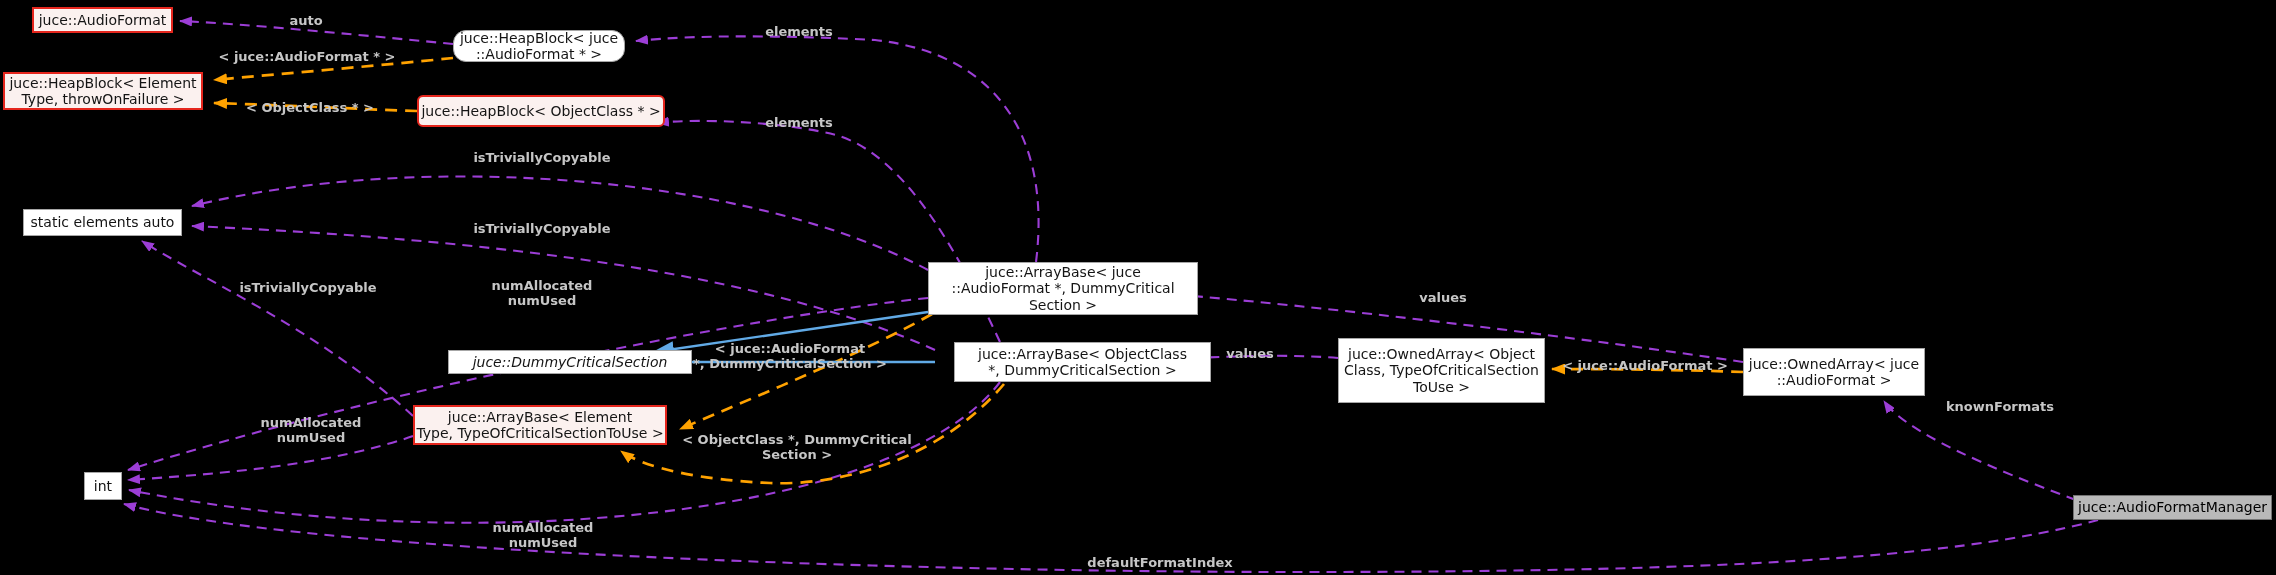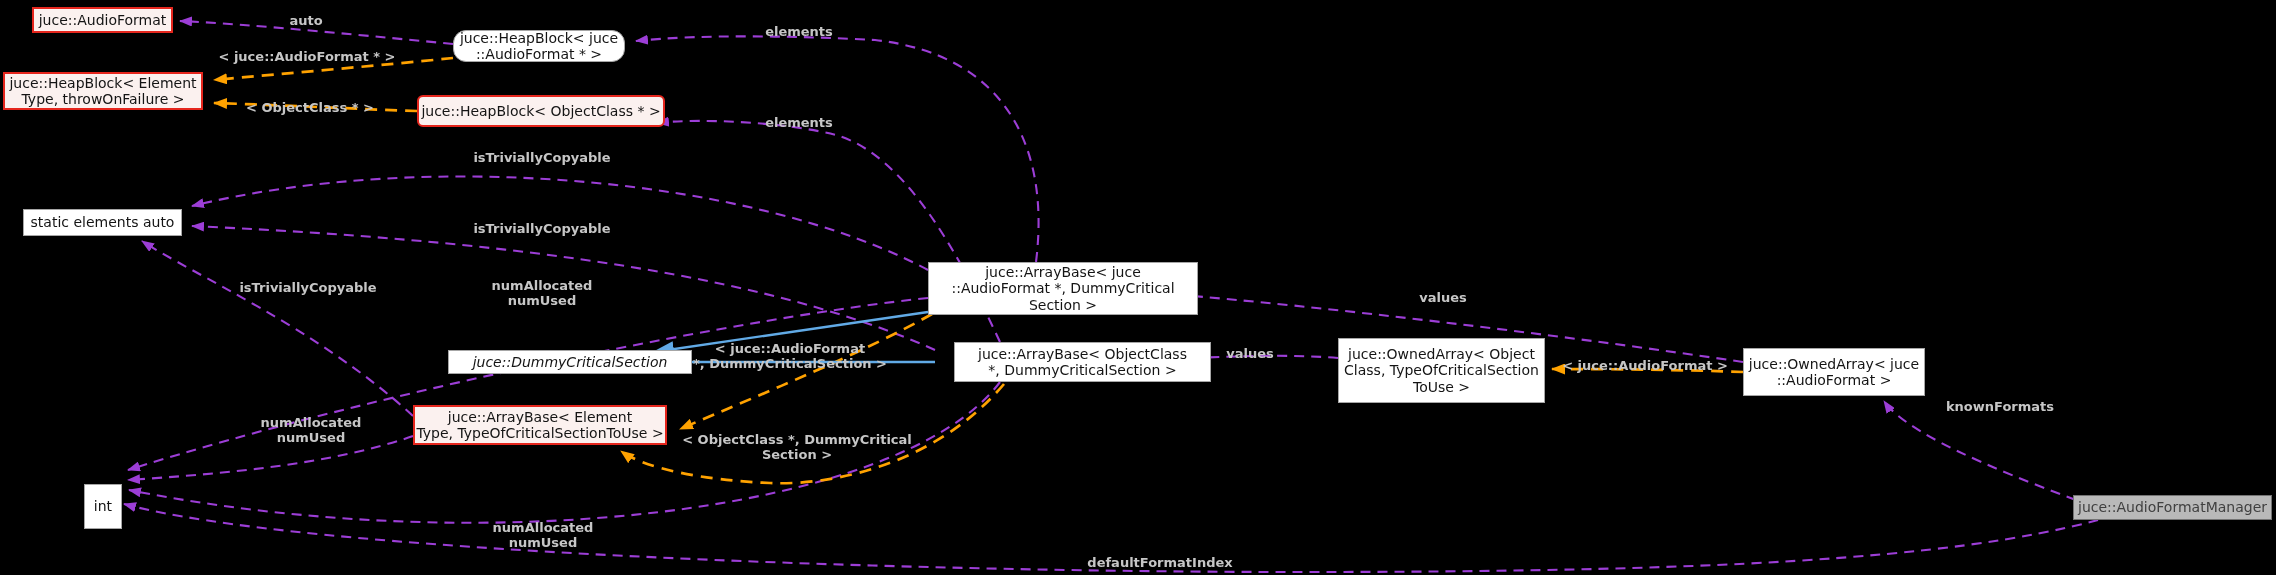--- a/index.html
+++ b/index.html
@@ -20,21 +20,21 @@
     display:flex;align-items:center;justify-content:center;
     text-align:center;
     font-size:14px;line-height:16.5px;
     color:#141414;
     white-space:pre-line;
     box-sizing:border-box;
     cursor:pointer;
   }
   .node.plain{background:#ffffff;border:1.7px solid #a6a6a6;}
   .node.red{background:#fbf1ef;border:2px solid #e5261d;}
-  .node.primary{background:#b9b9b9;border:1.7px solid #737373;color:#404040;}
+  .node.primary{background:#b9b9b9;border:1.7px solid #737373;color:#000000;}
   .edge-label{
     position:absolute;
     transform:translate(-50%,-50%);
     text-align:center;
     font-size:13px;font-weight:600;line-height:15px;
     color:#c6c6c6;
     white-space:pre-line;
     pointer-events:none;
   }
 </style>
@@ -86,21 +86,21 @@
       <div class="node red" style="left: 417px; top: 95px; width: 248px; height: 32px; border-radius: 6px;">juce::HeapBlock&lt; ObjectClass * &gt;</div>
       <div class="node plain" style="left: 23px; top: 209px; width: 159px; height: 27px;">static elements auto</div>
       <div class="node plain" style="left: 928px; top: 262px; width: 270px; height: 53px;">juce::ArrayBase&lt; juce
 ::AudioFormat *, DummyCritical
 Section &gt;</div>
       <div class="node plain" style="left: 448px; top: 350px; width: 244px; height: 24px; font-style: italic;">juce::DummyCriticalSection</div>
       <div class="node plain" style="left: 954px; top: 342px; width: 257px; height: 40px;">juce::ArrayBase&lt; ObjectClass
 *, DummyCriticalSection &gt;</div>
       <div class="node red" style="left: 413px; top: 405px; width: 254px; height: 40px;">juce::ArrayBase&lt; Element
 Type, TypeOfCriticalSectionToUse &gt;</div>
-      <div class="node plain" style="left: 84px; top: 484px; width: 38px; height: 45px;">int</div>
+      <div class="node plain" style="left: 84px; top: 472px; width: 38px; height: 28px;">int</div>
       <div class="node plain" style="left: 1338px; top: 338px; width: 207px; height: 65px;">juce::OwnedArray&lt; Object
 Class, TypeOfCriticalSection
 ToUse &gt;</div>
       <div class="node plain" style="left: 1743px; top: 348px; width: 182px; height: 48px;">juce::OwnedArray&lt; juce
 ::AudioFormat &gt;</div>
       <div class="node primary" style="left: 2073px; top: 495px; width: 199px; height: 25px;">juce::AudioFormatManager</div>
     </div>
   <div>
       <div class="edge-label" style="left: 306px; top: 20px;">auto</div>
       <div class="edge-label" style="left: 307px; top: 56px;">&lt; juce::AudioFormat * &gt;</div>

